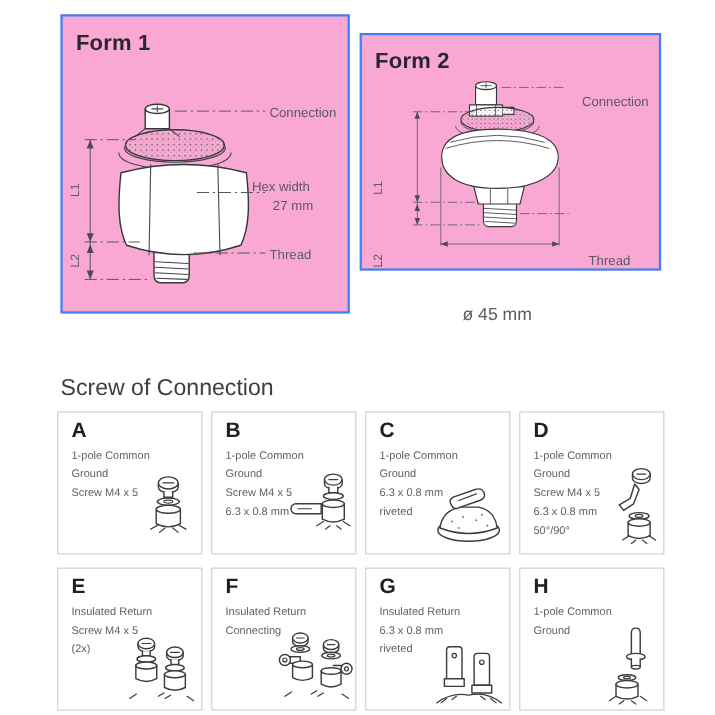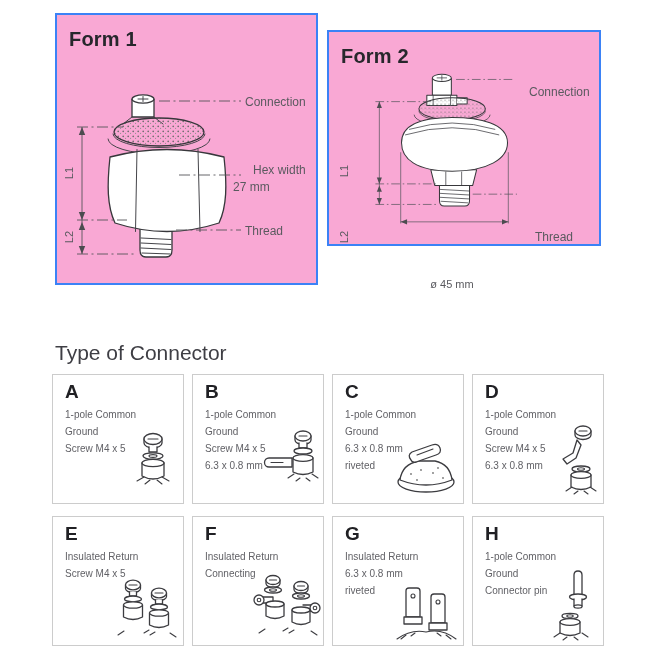--- a/index.html
+++ b/index.html
@@ -13,21 +13,21 @@
   .form-title {
     position:absolute; left:12px; top:13px; font-size:20px; font-weight:bold; color:#27272c;
     letter-spacing:0.2px;
   }
   .drawing { position:absolute; left:0; top:0; width:100%; height:100%; }
   .lbl { position:absolute; font-size:12px; color:#5a5a5f; white-space:nowrap; }
   .dimlbl {
     position:absolute; font-size:11px; color:#5a5a5f; white-space:nowrap;
     transform:rotate(-90deg); transform-origin:center;
   }
-  .dia-lbl { position:absolute; font-size:11px; color:#5a5a5f; width:72px; text-align:center; }
+  .dia-lbl { position:absolute; font-size:16px; color:#5a5a5f; width:72px; text-align:center; }
   .section-title {
     position:absolute; left:55px; top:341px; font-size:21px; font-weight:400; color:#3e3e44;
   }
   .cbox {
     position:absolute; width:132px; height:130px; background:#ffffff;
     border:1.5px solid #cccccc; box-sizing:border-box; padding:6px 0 0 12px;
   }
   .cletter { font-size:19px; font-weight:bold; color:#202024; margin-bottom:3px; }
   .cline { font-size:10px; line-height:17px; color:#616166; white-space:nowrap; }
   .cicon { position:absolute; }
@@ -78,22 +78,22 @@
       <path class="dimline" d="M25,112 V239"></path>
       <polygon class="arr" points="25,112 21.8,120 28.2,120"></polygon>
       <polygon class="arr" points="25,205 21.8,197 28.2,197"></polygon>
       <polygon class="arr" points="25,207 21.8,215 28.2,215"></polygon>
       <polygon class="arr" points="25,239 21.8,231 28.2,231"></polygon>
 
       <path class="lead" d="M102,86 H184 M122,160 H184 M119,215 H184"></path>
     </svg>
 
     <span class="lbl" style="left:188px; top:80px;">Connection</span>
-    <span class="lbl" style="left:196px; top:148px;">Hex width</span>
-    <span class="lbl" style="left:176px; top:165px;">27 mm</span>
+    <span class="lbl" style="left:172px; top:148px;">Hex width</span>
+    <span class="lbl" style="left:191px; top:165px;">27 mm</span>
     <span class="lbl" style="left:188px; top:209px;">Thread</span>
     <span class="dimlbl" style="left:6px; top:152px;">L1</span>
     <span class="dimlbl" style="left:6px; top:216px;">L2</span>
   </div>
 
   <div class="panel" style="left:327px; top:30px; width:274px; height:216px;">
     <div class="form-title">Form 2</div>
 
     <svg class="drawing" viewBox="0 0 270 268">
       <defs>
@@ -137,21 +137,21 @@
       <path class="lead" d="M125,60 H196 M146,205 H202"></path>
     </svg>
 
     <span class="lbl" style="left:200px; top:53px;">Connection</span>
     <span class="lbl" style="left:206px; top:198px;">Thread</span>
     <span class="dia-lbl" style="left:87px; top:246px;">ø 45 mm</span>
     <span class="dimlbl" style="left:9px; top:133px;">L1</span>
     <span class="dimlbl" style="left:9px; top:199px;">L2</span>
   </div>
 
-  <div class="section-title">Type of Connector</div>
+  <div class="section-title">Screw of Connection</div>
 
   <div class="cbox" style="left:52px; top:374px;">
     <div class="cletter">A</div>
     <div class="cline">1-pole Common</div>
     <div class="cline">Ground</div>
     <div class="cline">Screw M4 x 5</div>
     <div class="cline"></div>
     <div class="cline"></div>
     <svg class="cicon" style="right:3px; bottom:3px;" width="60" height="70" viewBox="0 0 60 70">
       <path class="ia" d="M24,9 v4 a9,5 0 0 0 18,0 v-4"></path>
@@ -207,37 +207,39 @@
         <circle class="dot" cx="47" cy="28" r="0.9"></circle>
     </svg>
   </div>
 
   <div class="cbox" style="left:472px; top:374px;">
     <div class="cletter">D</div>
     <div class="cline">1-pole Common</div>
     <div class="cline">Ground</div>
     <div class="cline">Screw M4 x 5</div>
     <div class="cline">6.3 x 0.8 mm</div>
+    <div class="cline">50°/90°</div>
     <svg class="cicon" style="right:2px; bottom:2px;" width="58" height="78" viewBox="0 0 58 78">
       <path class="ia" d="M32,8 v4 a8,4.5 0 0 0 16,0 v-4"></path>
       <ellipse class="ia" cx="40" cy="8" rx="8" ry="5"></ellipse>
       <path class="it" d="M36,8 h8"></path>
       <path class="ia" d="M34,17 L30,30 L20,36 L24,41 L33,35 L38,22 z"></path>
       <ellipse class="ia" cx="38" cy="46" rx="9" ry="3"></ellipse>
       <ellipse class="it" cx="38" cy="46" rx="3.5" ry="1.3"></ellipse>
       <path class="ia" d="M28,52 v12 q10,5 20,0 v-12"></path>
       <ellipse class="ia" cx="38" cy="52" rx="10" ry="3.4"></ellipse>
       <path class="it" d="M23,68 l6,-4 M53,68 l-6,-4 M31,71 l4,-3 M45,71 l-4,-3"></path>
     </svg>
   </div>
 
   <div class="cbox" style="left:52px; top:516px;">
     <div class="cletter">E</div>
     <div class="cline">Insulated Return</div>
     <div class="cline">Screw M4 x 5</div>
+    <div class="cline">(2x)</div>
     <div class="cline"></div>
     <div class="cline"></div>
     <svg class="cicon" style="right:3px; bottom:2px;" width="66" height="66" viewBox="0 0 66 66">
       <path class="ia" d="M11.5,8 v3.5 a7.5,4 0 0 0 15,0 v-3.5"></path>
       <ellipse class="ia" cx="19" cy="8" rx="7.5" ry="4.8"></ellipse>
       <path class="it" d="M15,8 h8"></path>
       <path class="ia" d="M15.5,15 v4 h7 v-4"></path>
       <ellipse class="ia" cx="19" cy="22" rx="8.5" ry="2.8"></ellipse>
       <path class="ia" d="M9.5,28 v12 q9.5,5 19,0 v-12"></path>
       <ellipse class="ia" cx="19" cy="28" rx="9.5" ry="3.2"></ellipse>
@@ -298,21 +300,20 @@
       <path class="ia" d="M38,42 h18 v7 h-18 z"></path>
       <path class="it" d="M6,58 q14,-10 29,-7 q16,-4 30,7"></path>
       <path class="it" d="M10,58 l5,-4 M20,55 l4,-3 M50,55 l-4,-3 M60,58 l-5,-4"></path>
     </svg>
   </div>
 
   <div class="cbox" style="left:472px; top:516px;">
     <div class="cletter">H</div>
     <div class="cline">1-pole Common</div>
     <div class="cline">Ground</div>
-    <div class="cline">Connector pin</div>
     <div class="cline"></div>
     <svg class="cicon" style="right:4px; bottom:2px;" width="56" height="76" viewBox="0 0 56 76">
       <path class="ia" d="M31,8 q0,-4 4,-4 q4,0 4,4 v20 h-8 z"></path>
       <ellipse class="ia" cx="35" cy="30" rx="8.5" ry="3"></ellipse>
       <path class="ia" d="M31,32 v7 h8 v-7"></path>
       <ellipse class="ia" cx="35" cy="39.5" rx="4" ry="1.6"></ellipse>
       <ellipse class="ia" cx="27" cy="49" rx="8" ry="2.6"></ellipse>
       <ellipse class="it" cx="27" cy="49" rx="3.2" ry="1.2"></ellipse>
       <path class="ia" d="M17,55 v11 q10,5 20,0 v-11"></path>
       <ellipse class="ia" cx="27" cy="55" rx="10" ry="3.4"></ellipse>

